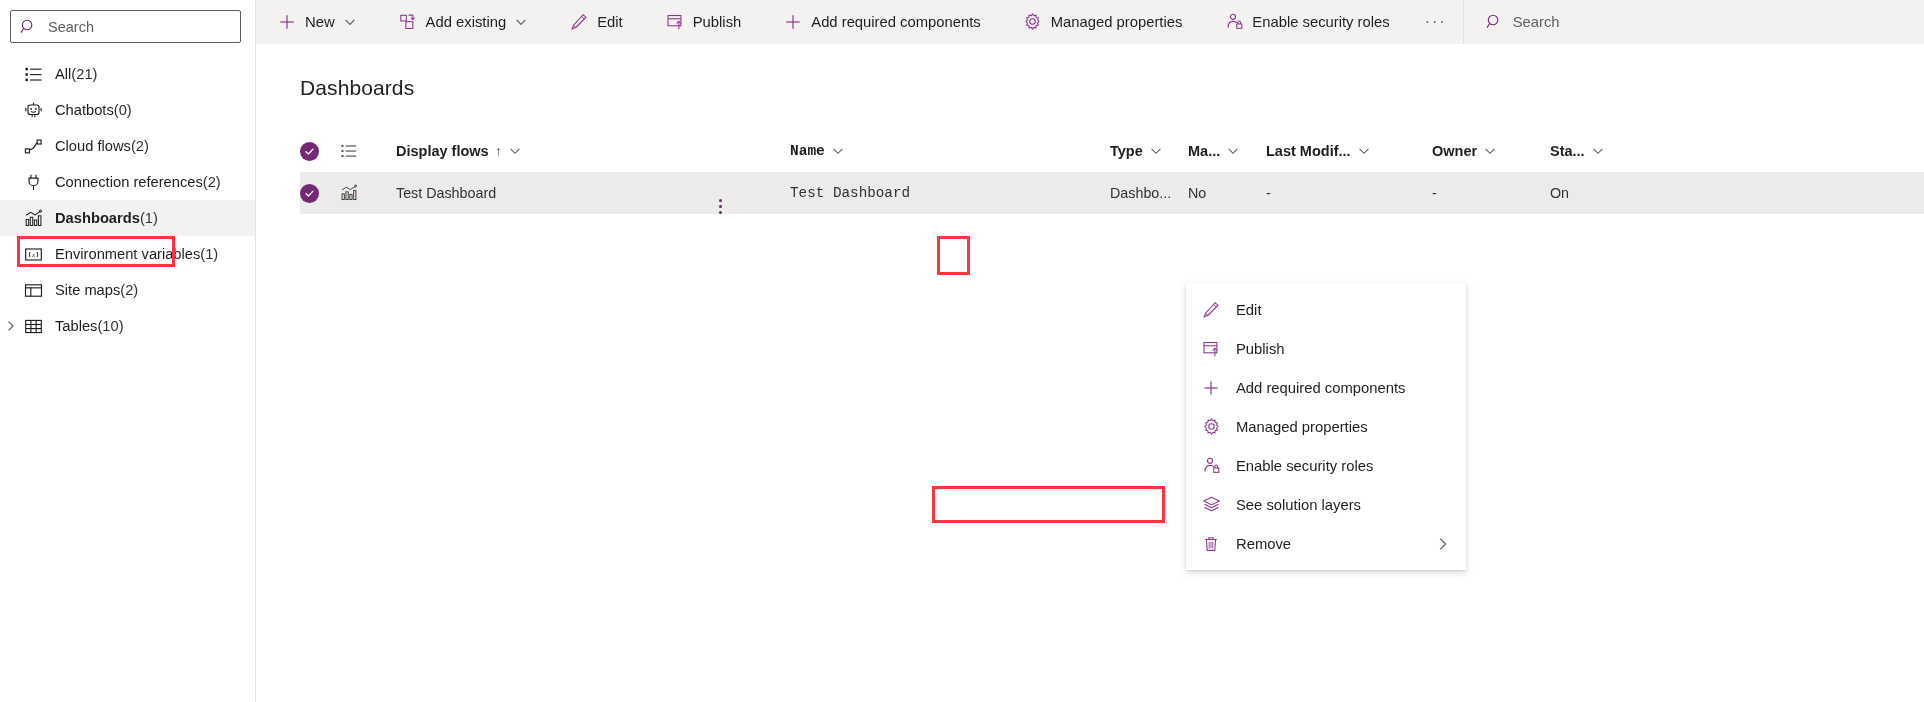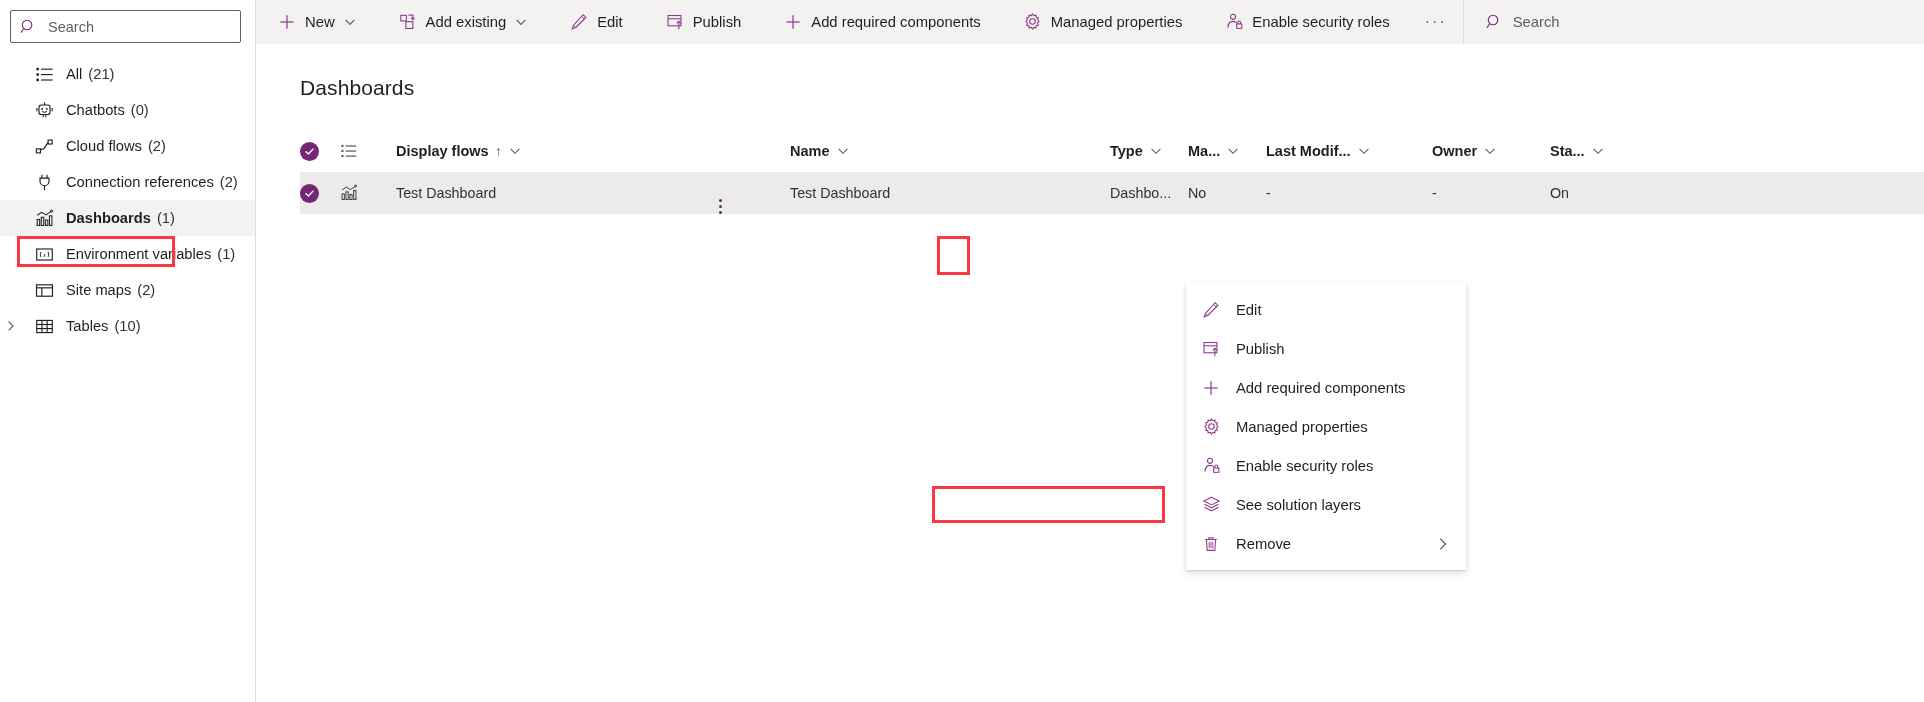--- a/index.html
+++ b/index.html
@@ -49,34 +49,34 @@
     width: 100%;
     background: transparent;
   }
   .search-box input::placeholder { color: #605e5c; }
 
   .nav-list { margin-top: 13px; }
   .nav-item {
     height: 36px;
     display: flex;
     align-items: center;
-    padding-left: 33px;
+    padding-left: 22px;
     position: relative;
     cursor: pointer;
     font-size: 14.7px;
     color: #201f1e;
   }
   .nav-item .nav-icon {
     width: 22px; height: 22px;
     margin-right: 11px;
     display: flex; align-items: center; justify-content: center;
     flex: 0 0 auto;
   }
   .nav-item .nav-label { white-space: nowrap; }
-  .nav-item .nav-count { margin-left: 6px; color: #323130; }
+  .nav-item .nav-count { color: #323130; }
   .nav-item.selected { background: #f3f2f1; font-weight: bold; }
   .nav-item.selected .nav-count { font-weight: normal; }
   .nav-item .chevron-right {
     position: absolute;
     left: 4px;
     top: 50%;
     transform: translateY(-50%);
     width: 14px; height: 14px;
     display: flex; align-items: center; justify-content: center;
   }
@@ -161,21 +161,21 @@
     align-items: center;
     height: 42px;
     background: #edebe9;
     font-size: 14.3px;
     color: #323130;
     position: relative;
   }
   .c-check { width: 40px; flex: 0 0 40px; display:flex; align-items:center; justify-content:flex-start; }
   .c-type  { width: 46px; flex: 0 0 46px; display:flex; align-items:center; }
   .c-disp  { width: 404px; flex: 0 0 404px; display:flex; align-items:center; padding-left: 10px; }
-  .c-name  { width: 280px; flex: 0 0 280px; display:flex; align-items:flex-end; }
+  .c-name  { width: 280px; flex: 0 0 280px; display:flex; align-items:flex-end;font-family:Liberation Mono, monospace; }
   .c-typ   { width: 78px;  flex: 0 0 78px;  display:flex; align-items:center;margin-left:40px; }
   .c-man   { width: 78px;  flex: 0 0 78px;  display:flex; align-items:center; }
   .c-mod   { width: 166px; flex: 0 0 166px; display:flex; align-items:center; }
   .c-own   { width: 118px; flex: 0 0 118px; display:flex; align-items:center; }
   .c-sta   { width: 90px;  flex: 0 0 90px;  display:flex; align-items:center; }
 
   .hdr-cell { display: flex; align-items: center; cursor: pointer; }
   .hdr-cell .sortarrow { margin-left: 6px; display:flex; }
   .hdr-cell .hchev { margin-left: 7px; display:flex; }
 

